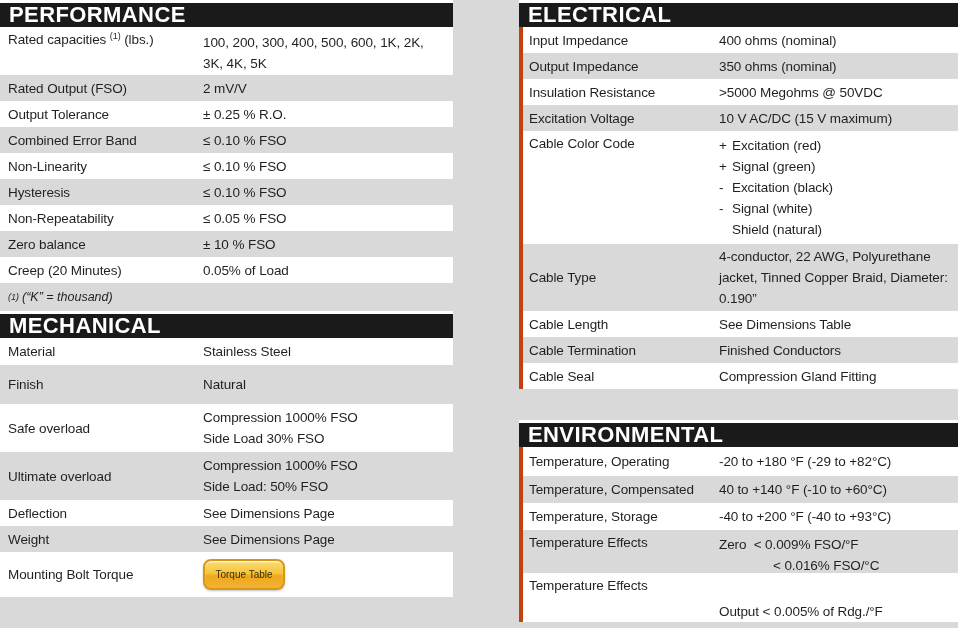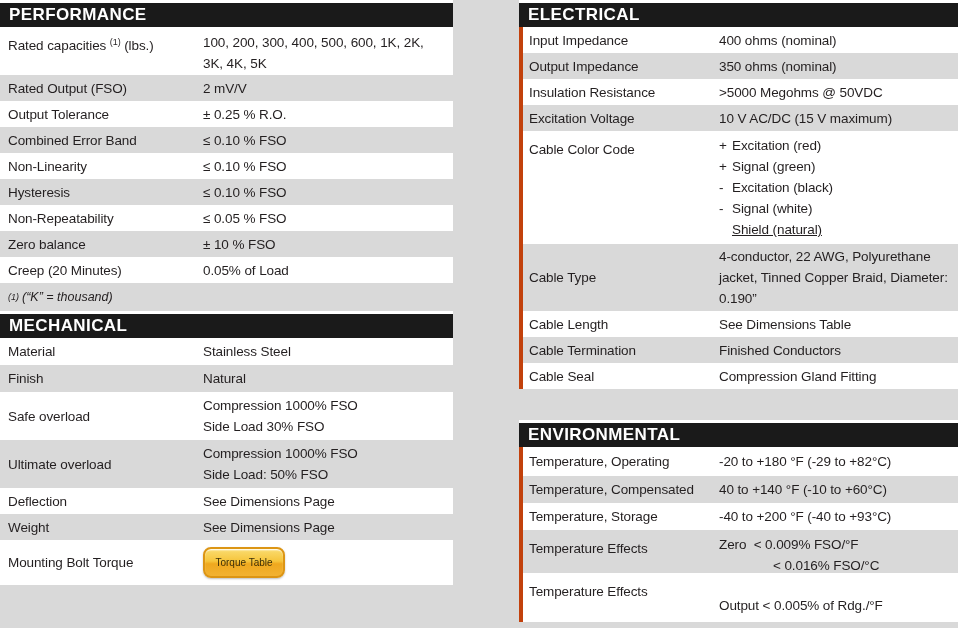--- a/index.html
+++ b/index.html
@@ -14,50 +14,50 @@
   .col{position:absolute;top:0;}
   .col-left{left:0;width:453px;}
   .col-right{left:519px;width:439px;}
 
   .thead{
     height:24px;
     background:#1a1a1a;
     border-top:3px solid #ffffff;
     color:#ffffff;
     font-weight:bold;
-    font-size:17px;
+    font-size:22px;
     letter-spacing:.4px;
     display:flex;align-items:center;
     padding-left:9px;
   }
   .rows-r{border-left:4px solid #c2410c;}
 
   .row{display:flex;font-size:13.5px;letter-spacing:-.1px;}
   .row.w{background:#ffffff;}
   .row.g{background:#d9d9d9;}
 
   .label{
     width:203px;box-sizing:border-box;padding-left:8px;
     display:flex;align-items:center;flex-shrink:0;
   }
   .col-right .label{width:196px;padding-left:6px;}
-  .row.top .label{align-items:flex-start;padding-top:11px;}
+  .row.top .label{align-items:flex-start;padding-top:5px;}
   .val{
     flex:1;display:flex;flex-direction:column;justify-content:center;
     min-width:0;
   }
   .val .line{line-height:21px;white-space:pre;}
   sup{font-size:9px;line-height:0;}
   .footnote{
     height:28px;display:flex;align-items:center;padding-left:8px;
     font-style:italic;font-size:12.5px;background:#d9d9d9;
   }
   .footnote sup{margin-right:3px;}
   .sign{display:inline-block;width:13px;}
-  .ind1{padding-left:13px;text-decoration:underline;}
+  .ind1{padding-left:13px;}
   .ind2{padding-left:54px;}
   .spacer{height:31px;}
 
   .torque-btn{
     width:82px;height:31px;
     border:2px solid #dc9514;
     border-radius:8px;
     background:linear-gradient(180deg,#fff3c2 0%,#f9d765 10%,#f6c53c 45%,#efa81e 55%,#f2b232 100%);
     box-shadow:0 1px 2px rgba(0,0,0,.25), inset 0 1px 1px rgba(255,255,255,.7);
     font-family:"Liberation Sans", sans-serif;
@@ -145,21 +145,21 @@
       <span>MECHANICAL</span>
     </div>
 
     <div>
       <div class="row w" style="height:27px">
         <div class="label">Material</div>
         <div class="val">
             <div class="line">Stainless Steel</div>
           </div>
       </div>
-      <div class="row g" style="height:27px">
+      <div class="row g" style="height:39px">
         <div class="label">Finish</div>
         <div class="val">
             <div class="line">Natural</div>
           </div>
       </div>
       <div class="row w" style="height:48px">
         <div class="label">Safe overload</div>
         <div class="val">
           <div class="line">Compression 1000% FSO</div>
           <div class="line">Side Load 30% FSO</div>
@@ -289,20 +289,20 @@
       </div>
       <div class="row g top" style="height:43px">
         <div class="label">Temperature Effects</div>
         <div class="val" style="justify-content:flex-start;padding-top:4px">
           <div class="line">Zero  &lt; 0.009% FSO/°F</div>
           <div class="line ind2">&lt; 0.016% FSO/°C</div>
         </div>
       </div>
       <div class="row w top" style="height:49px">
         <div class="label">Temperature Effects</div>
-        <div class="val" style="justify-content:center;padding-top:16px">
+        <div class="val" style="justify-content:flex-end;padding-top:16px">
           <div class="line">Output &lt; 0.005% of Rdg./°F</div>
         </div>
       </div>
     </div>
   </div>
 
 </div>
 
 </body></html>

